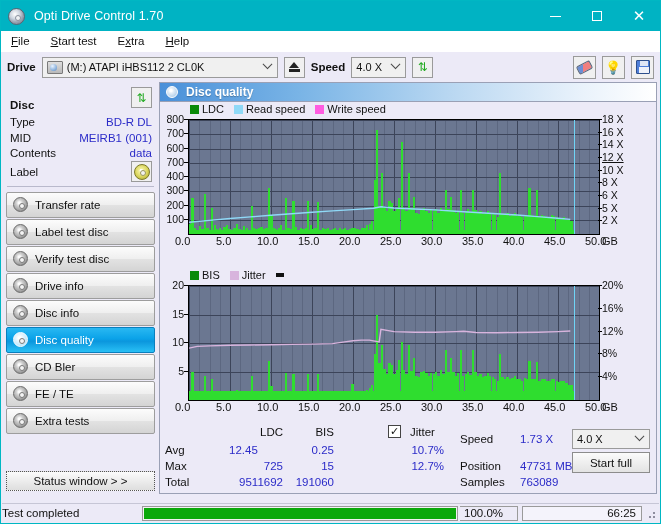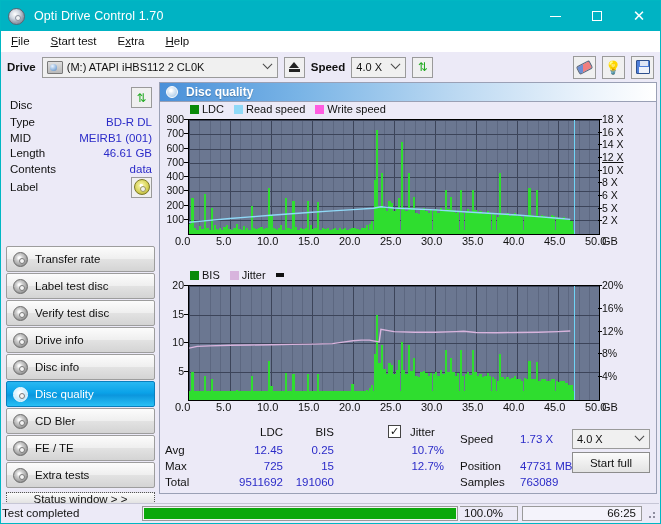--- a/index.html
+++ b/index.html
@@ -168,42 +168,42 @@
     display: flex; flex-direction: column;
   }
   .disc-panel {
     background: #eceaf7;
     padding-top: 2px;
   }
   .disc-head {
     display: flex; align-items: center; justify-content: space-between;
     padding-right: 3px;
   }
-  .disc-head .lbl { font-size: 11.5px; font-weight: normal; color: #111; padding-left: 4px; margin-top: 15px;}
+  .disc-head .lbl { font-size: 11.5px; font-weight: bold; color: #111; padding-left: 4px; margin-top: 15px;}
   .disc-row {
     display: flex; justify-content: space-between;
     font-size: 11.5px;
     padding: 0 3px 0 4px;
     line-height: 15.5px;
   }
   .disc-row .k { color: #111; }
   .disc-row .v { color: #2b2bc8; }
   .label-row { display: flex; justify-content: space-between; align-items: center; padding: 0 3px 0 4px; height: 20px;}
   .cd-ico {
     width: 16px; height: 16px; border-radius: 50%;
     background: radial-gradient(circle at 45% 40%, #ffffff 0 12%, #f2ef9a 18%, #d8d45a 55%, #b9b53e 80%, #8f8c2c 100%);
     border: 1px solid #7d7a28; position: relative;
   }
   .cd-ico::after {
     content:""; position:absolute; left:5.5px; top:5.5px; width:4px; height:4px;
     border-radius:50%; background:#f2f2ee; border:1px solid #9a9760;
   }
   .divider-line { height:1px; background:#b9b9cc; margin: 4px 1px 5px 1px; }
 
-  .navlist { display: flex; flex-direction: column; gap: 1px; margin-top: 40px; }
+  .navlist { display: flex; flex-direction: column; gap: 1px; }
   .nav-btn {
     height: 26px;
     display: flex; align-items: center;
     background: linear-gradient(#fcfcfc 0%, #efefef 48%, #e2e2e2 52%, #d4d4d4 100%);
     border: 1px solid #9d9d9d;
     border-radius: 2px;
     padding-left: 6px;
     font-size: 11.5px;
     color: #111;
     cursor: default;
@@ -417,24 +417,20 @@
           </span>
         </div>
         <div style="height:4px"></div>
         <div class="disc-row">
           <span class="k">Type</span>
           <span class="v">BD-R DL</span>
         </div>
         <div class="disc-row">
           <span class="k">MID</span>
           <span class="v">MEIRB1 (001)</span>
-        </div>
-        <div class="disc-row">
-          <span class="k">Length</span>
-          <span class="v">46.61 GB</span>
         </div>
         <div class="disc-row">
           <span class="k">Contents</span>
           <span class="v">data</span>
         </div>
         <div class="label-row">
           <span class="k" style="font-size:11.5px;color:#111">Label</span>
           <span class="tool-btn">
             <span class="cd-ico"></span>
           </span>
@@ -1025,21 +1021,21 @@
 
       <div class="stats">
         <span class="cell k2" style="left:69px; top:2px; width:54px; text-align:right;">LDC</span>
         <span class="cell k2" style="left:128px; top:2px; width:46px; text-align:right;">BIS</span>
         <span class="cell" style="left:228px; top:1px;">
             <span class="chk">✓</span>
           </span>
         <span class="cell k2" style="left:250px; top:2px;">Jitter</span>
 
         <span class="cell k2" style="left:5px; top:20px;">Avg</span>
-        <span class="cell v2" style="left:69px; top:20px; width:54px; text-align:right;">12.45</span>
+        <span class="cell v2" style="left:69px; top:20px; width:54px; ">12.45</span>
         <span class="cell v2" style="left:128px; top:20px; width:46px; text-align:right;">0.25</span>
         <span class="cell v2" style="left:238px; top:20px; width:46px; text-align:right;">10.7%</span>
 
         <span class="cell k2" style="left:5px; top:36px;">Max</span>
         <span class="cell v2" style="left:69px; top:36px; width:54px; text-align:right;">725</span>
         <span class="cell v2" style="left:128px; top:36px; width:46px; text-align:right;">15</span>
         <span class="cell v2" style="left:238px; top:36px; width:46px; text-align:right;">12.7%</span>
 
         <span class="cell k2" style="left:5px; top:52px;">Total</span>
         <span class="cell v2" style="left:60px; top:52px; width:63px; text-align:right;">9511692</span>

